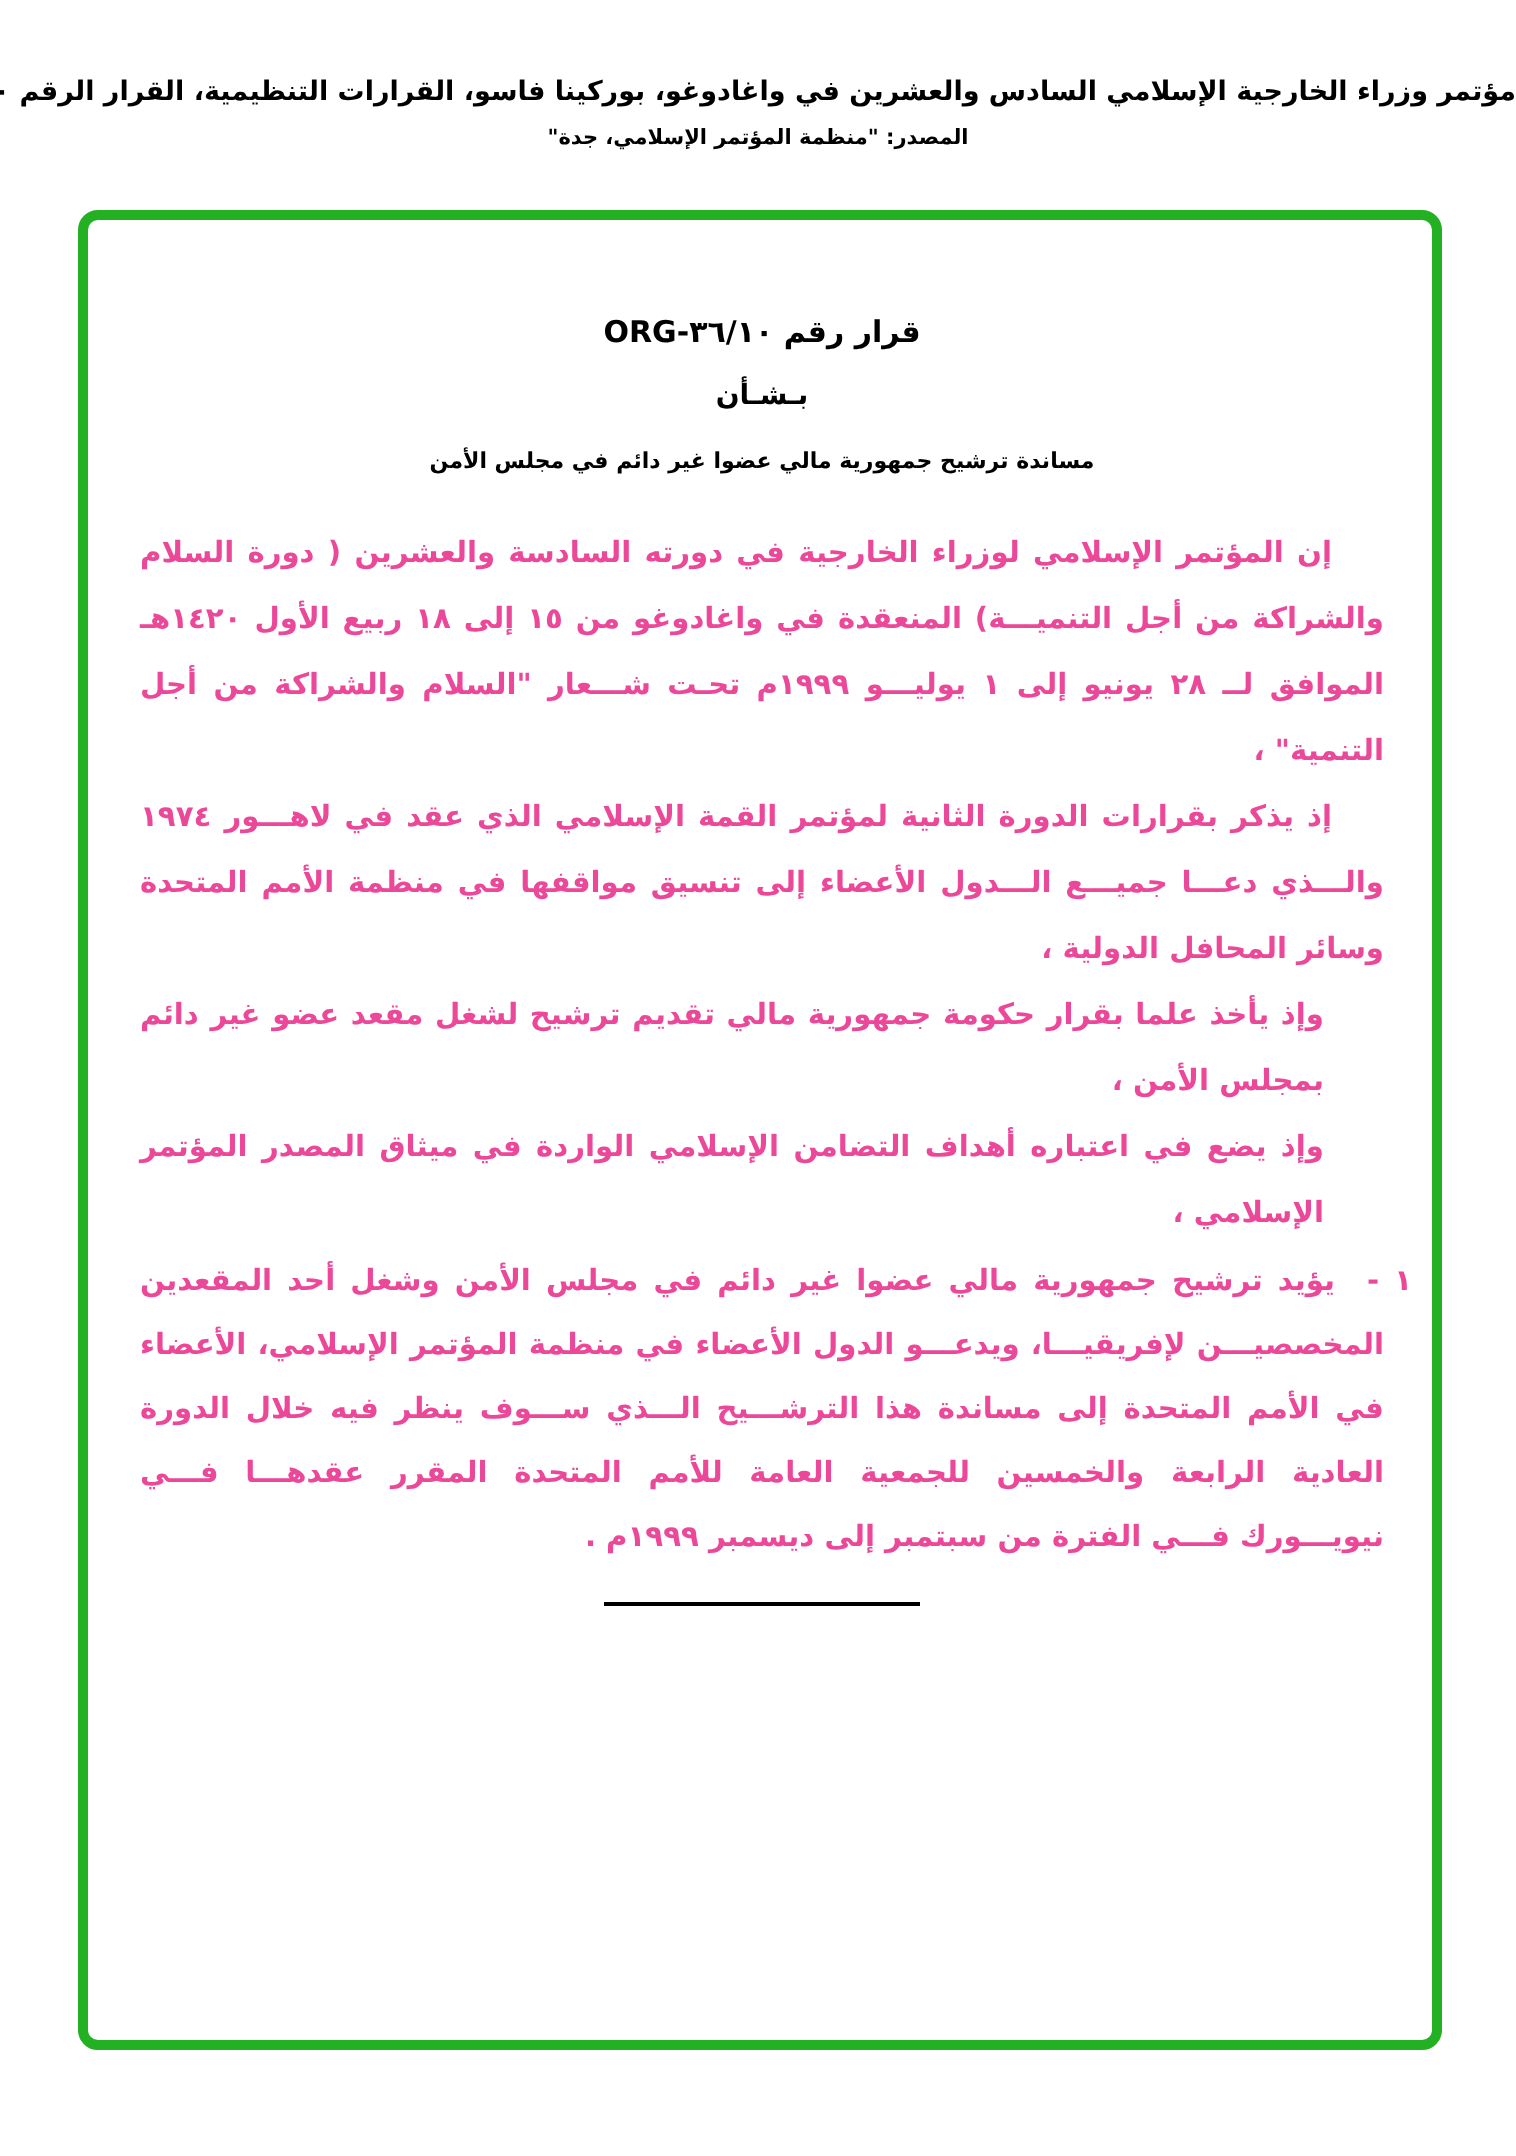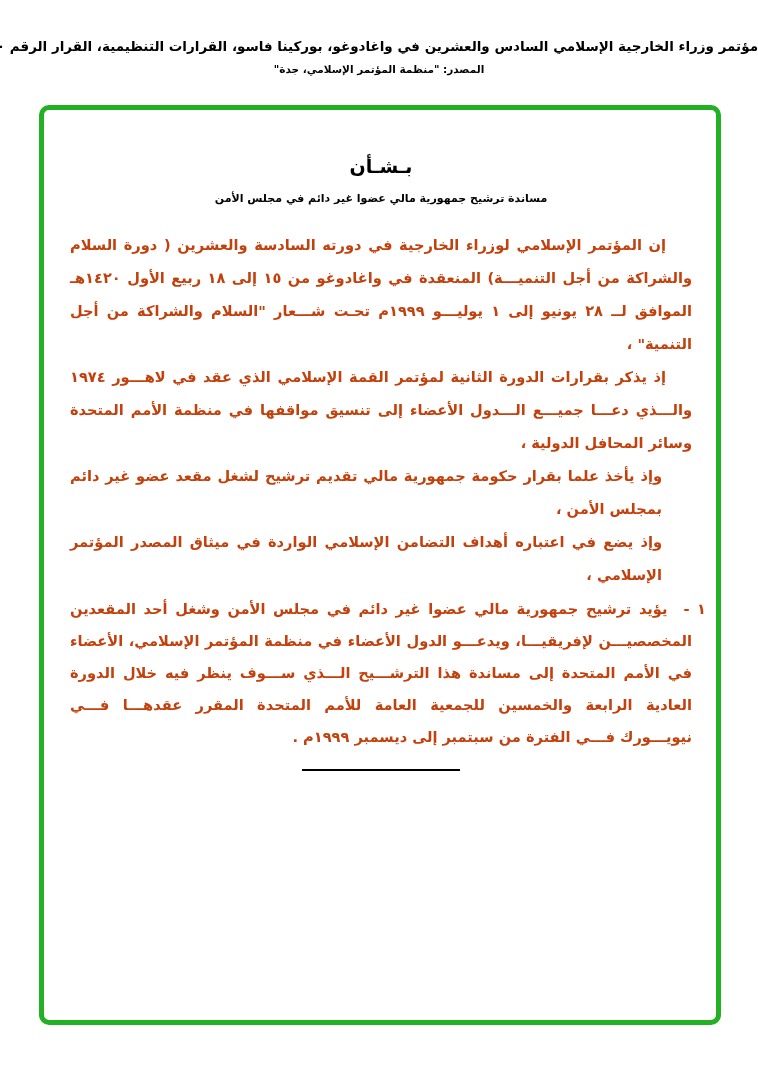--- a/index.html
+++ b/index.html
@@ -49,29 +49,29 @@
   }
   .content {
     direction: rtl;
     padding: 40px 24px 0 26px;
   }
   .title-block {
     text-align: center;
     font-weight: bold;
   }
   .t1 { font-size: 15px;   line-height: 32px; }
-  .t2 { font-size: 19px;   line-height: 32px; }
+  .t2 { font-size: 14px;   line-height: 32px; }
   .t3 { font-size: 11px; line-height: 34px; }
   .par {
     margin: 0;
     font-size: 14.6px;
     font-weight: bold;
     line-height: 33px;
     text-align: justify;
-    color: #c2410c;
+    color: #ec4899;
   }
   .indent { text-indent: 26px; }
   .first-par { margin-top: 12px; }
   .clause {
     margin-right: 30px;
     text-indent: 0;
   }
   .list-item {
     line-height: 32px;
     margin-top: 2px;
@@ -92,20 +92,21 @@
 
   <div class="doc-header">
     <div class="header-line">مؤتمر وزراء الخارجية الإسلامي السادس والعشرين في واغادوغو، بوركينا فاسو، القرارات التنظيمية، القرار الرقم ٢٦/١٠-ORG</div>
     <div class="source-line">المصدر:  "منظمة المؤتمر الإسلامي، جدة"</div>
   </div>
 
   <div class="frame">
     <div class="content">
 
       <div class="title-block">
+        <div class="t1">قرار رقم ٣٦/١٠-ORG</div>
         <div class="t2">بـشـأن</div>
         <div class="t3">مساندة ترشيح جمهورية مالي عضوا غير دائم في مجلس الأمن</div>
       </div>
 
       <p class="par indent first-par">إن المؤتمر الإسلامي لوزراء الخارجية في دورته السادسة والعشرين ( دورة السلام والشراكة من أجل التنميـــة) المنعقدة في واغادوغو من ١٥ إلى ١٨ ربيع الأول ١٤٢٠هـ الموافق لــ ٢٨ يونيو إلى ١ يوليـــو ١٩٩٩م تحـت شـــعار "السلام والشراكة من أجل التنمية" ،</p>
 
       <p class="par indent">إذ يذكر بقرارات الدورة الثانية لمؤتمر القمة الإسلامي الذي عقد في لاهـــور ١٩٧٤ والـــذي دعـــا جميـــع الـــدول الأعضاء إلى تنسيق مواقفها في منظمة الأمم المتحدة وسائر المحافل الدولية ،</p>
 
       <p class="par clause">وإذ يأخذ علما بقرار حكومة جمهورية مالي تقديم ترشيح لشغل مقعد عضو غير دائم بمجلس الأمن ،</p>
 

